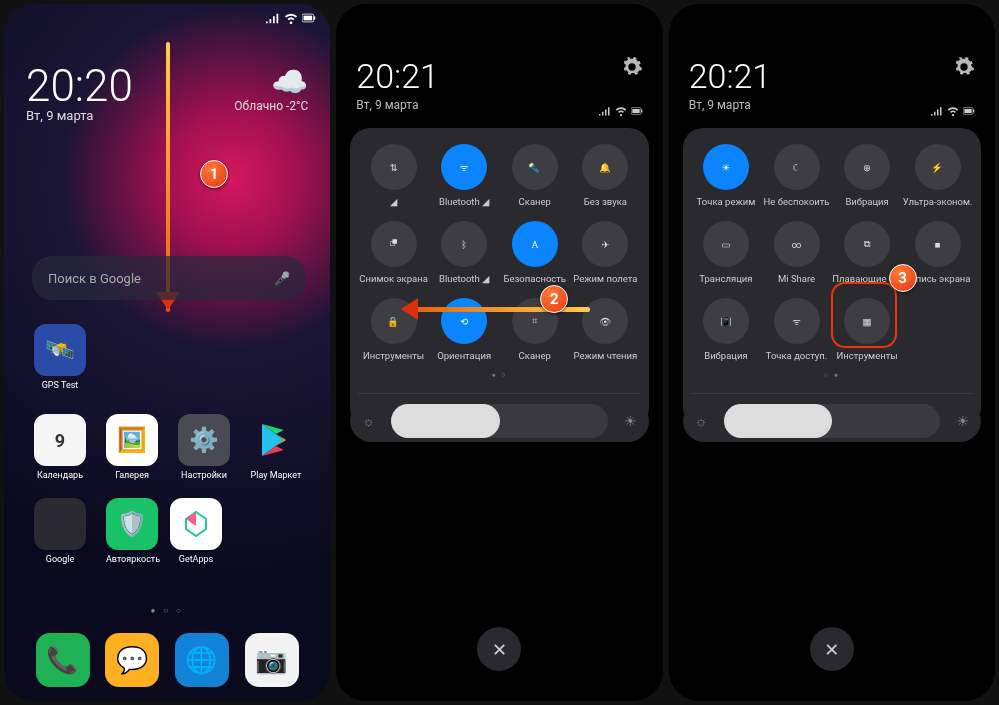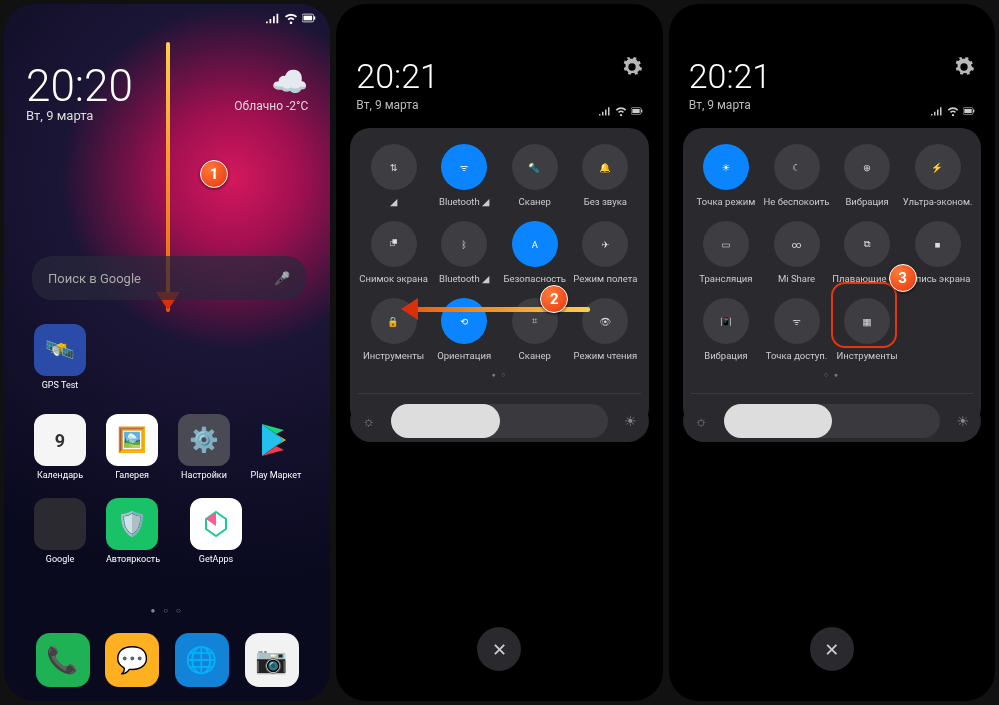--- a/index.html
+++ b/index.html
@@ -114,21 +114,21 @@
           <path d="M6 4l22 16L6 36z" fill="#22c1ee"></path>
           <path d="M6 4l14 10 8-4z" fill="#18d672"></path>
           <path d="M6 36l14-10 8 4z" fill="#ee3b4e"></path>
           <path d="M20 14l10 6-10 6 8-6z" fill="#ffc107"></path>
         </svg>
       </div><span>Play Маркет</span>
   </div>
   <div class="app" style="top:494px; left:102px;">
     <div class="ic" style="background:#19c267">🛡️</div><span>Автояркость</span>
   </div>
-  <div class="app" style="top:494px; left:186px;">
+  <div class="app" style="top:494px; left:166px;">
     <div class="ic" style="background:#fff">
         <svg width="30" height="30" viewBox="0 0 30 30">
           <path d="M15 3l10 7v10l-10 7-10-7V10z" fill="none" stroke="#1acb9a" stroke-width="2"></path>
           <path d="M15 3v14l-10-7" fill="#ff5b8f"></path>
         </svg>
       </div><span>GetApps</span>
   </div>
 
   <div class="dots">● ○ ○</div>
 

